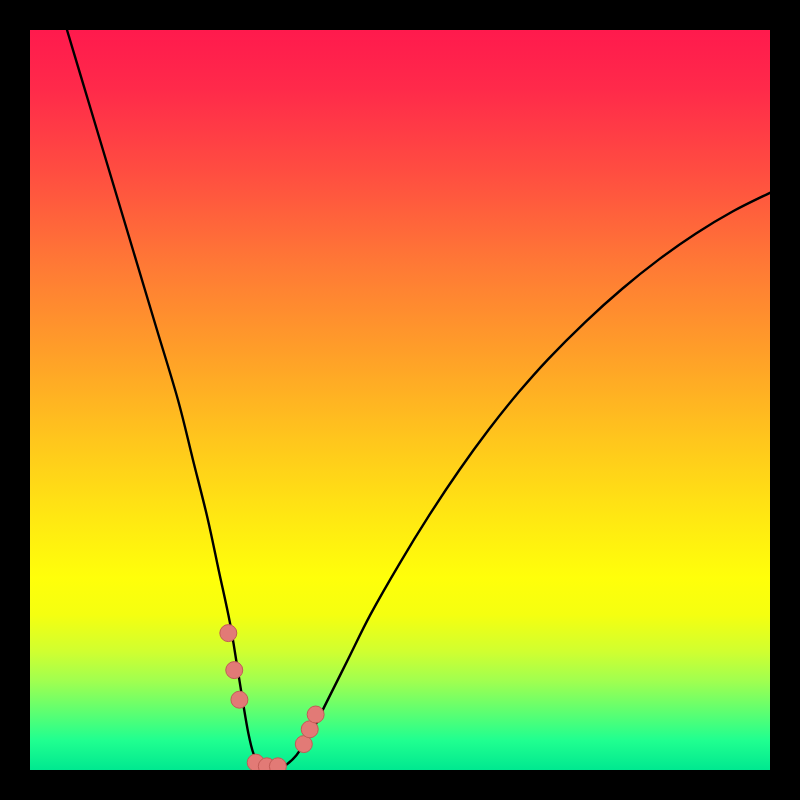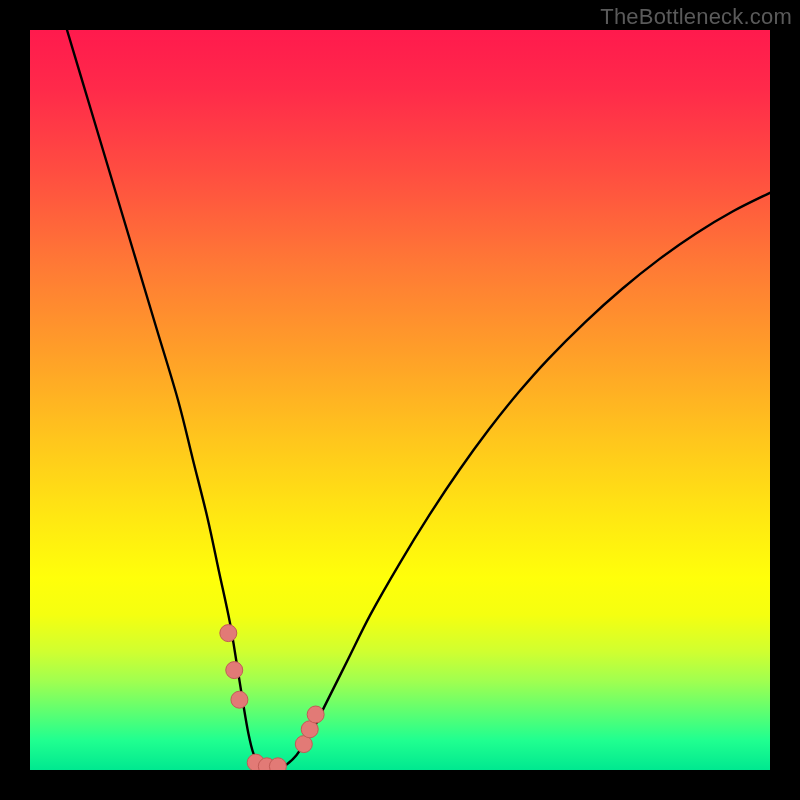--- a/index.html
+++ b/index.html
@@ -58,21 +58,20 @@
     left: 0;
     top: 0;
     width: 740px;
     height: 740px;
   }
 </style>
 </head>
 <body>
 
 <div class="frame">
-  <div class="watermark">TheBottleneck.com</div>
   <div class="plot-area">
     <svg class="curve" viewBox="0 0 740 740" preserveAspectRatio="none">
       <path id="curve-path" fill="none" stroke="#000000" stroke-width="2.4" stroke-linecap="round" d="M 37.00 0.00 C 40.70 12.33, 51.80 49.33, 59.20 74.00 C 66.60 98.67, 74.00 123.33, 81.40 148.00 C 88.80 172.67, 96.20 197.33, 103.60 222.00 C 111.00 246.67, 118.40 271.33, 125.80 296.00 C 133.20 320.67, 141.83 347.80, 148.00 370.00 C 154.17 392.20, 157.87 409.47, 162.80 429.20 C 167.73 448.93, 173.28 469.90, 177.60 488.40 C 181.92 506.90, 185.00 522.93, 188.70 540.20 C 192.40 557.47, 196.72 575.97, 199.80 592.00 C 202.88 608.03, 204.98 622.83, 207.20 636.40 C 209.42 649.97, 211.27 662.30, 213.12 673.40 C 214.97 684.50, 216.57 694.61, 218.30 703.00 C 220.03 711.39, 221.63 718.42, 223.48 723.72 C 225.33 729.02, 227.18 732.11, 229.40 734.82 C 231.62 737.53, 234.09 739.14, 236.80 740.00 C 239.51 740.86, 242.60 740.74, 245.68 740.00 C 248.76 739.26, 251.85 738.03, 255.30 735.56 C 258.75 733.09, 262.08 730.63, 266.40 725.20 C 270.72 719.77, 276.27 711.63, 281.20 703.00 C 286.13 694.37, 289.83 685.73, 296.00 673.40 C 302.17 661.07, 310.80 643.80, 318.20 629.00 C 325.60 614.20, 331.77 600.63, 340.40 584.60 C 349.03 568.57, 360.13 549.45, 370.00 532.80 C 379.87 516.15, 389.73 500.12, 399.60 484.70 C 409.47 469.28, 419.33 454.48, 429.20 440.30 C 439.07 426.12, 448.93 412.55, 458.80 399.60 C 468.67 386.65, 478.53 374.32, 488.40 362.60 C 498.27 350.88, 506.90 341.02, 518.00 329.30 C 529.10 317.58, 542.67 304.02, 555.00 292.30 C 567.33 280.58, 579.67 269.48, 592.00 259.00 C 604.33 248.52, 616.67 238.65, 629.00 229.40 C 641.33 220.15, 653.67 211.52, 666.00 203.50 C 678.33 195.48, 690.67 188.08, 703.00 181.30 C 715.33 174.52, 733.83 165.88, 740.00 162.80"></path>
       <g id="markers-group">
           <circle cx="198.32" cy="603.10" r="8.5" fill="#e27a76" stroke="#c25b56" stroke-width="1"></circle>
           <circle cx="204.24" cy="640.10" r="8.5" fill="#e27a76" stroke="#c25b56" stroke-width="1"></circle>
           <circle cx="209.42" cy="669.70" r="8.5" fill="#e27a76" stroke="#c25b56" stroke-width="1"></circle>
           <circle cx="225.70" cy="732.60" r="8.5" fill="#e27a76" stroke="#c25b56" stroke-width="1"></circle>
           <circle cx="236.80" cy="736.30" r="8.5" fill="#e27a76" stroke="#c25b56" stroke-width="1"></circle>
           <circle cx="247.90" cy="736.30" r="8.5" fill="#e27a76" stroke="#c25b56" stroke-width="1"></circle>

